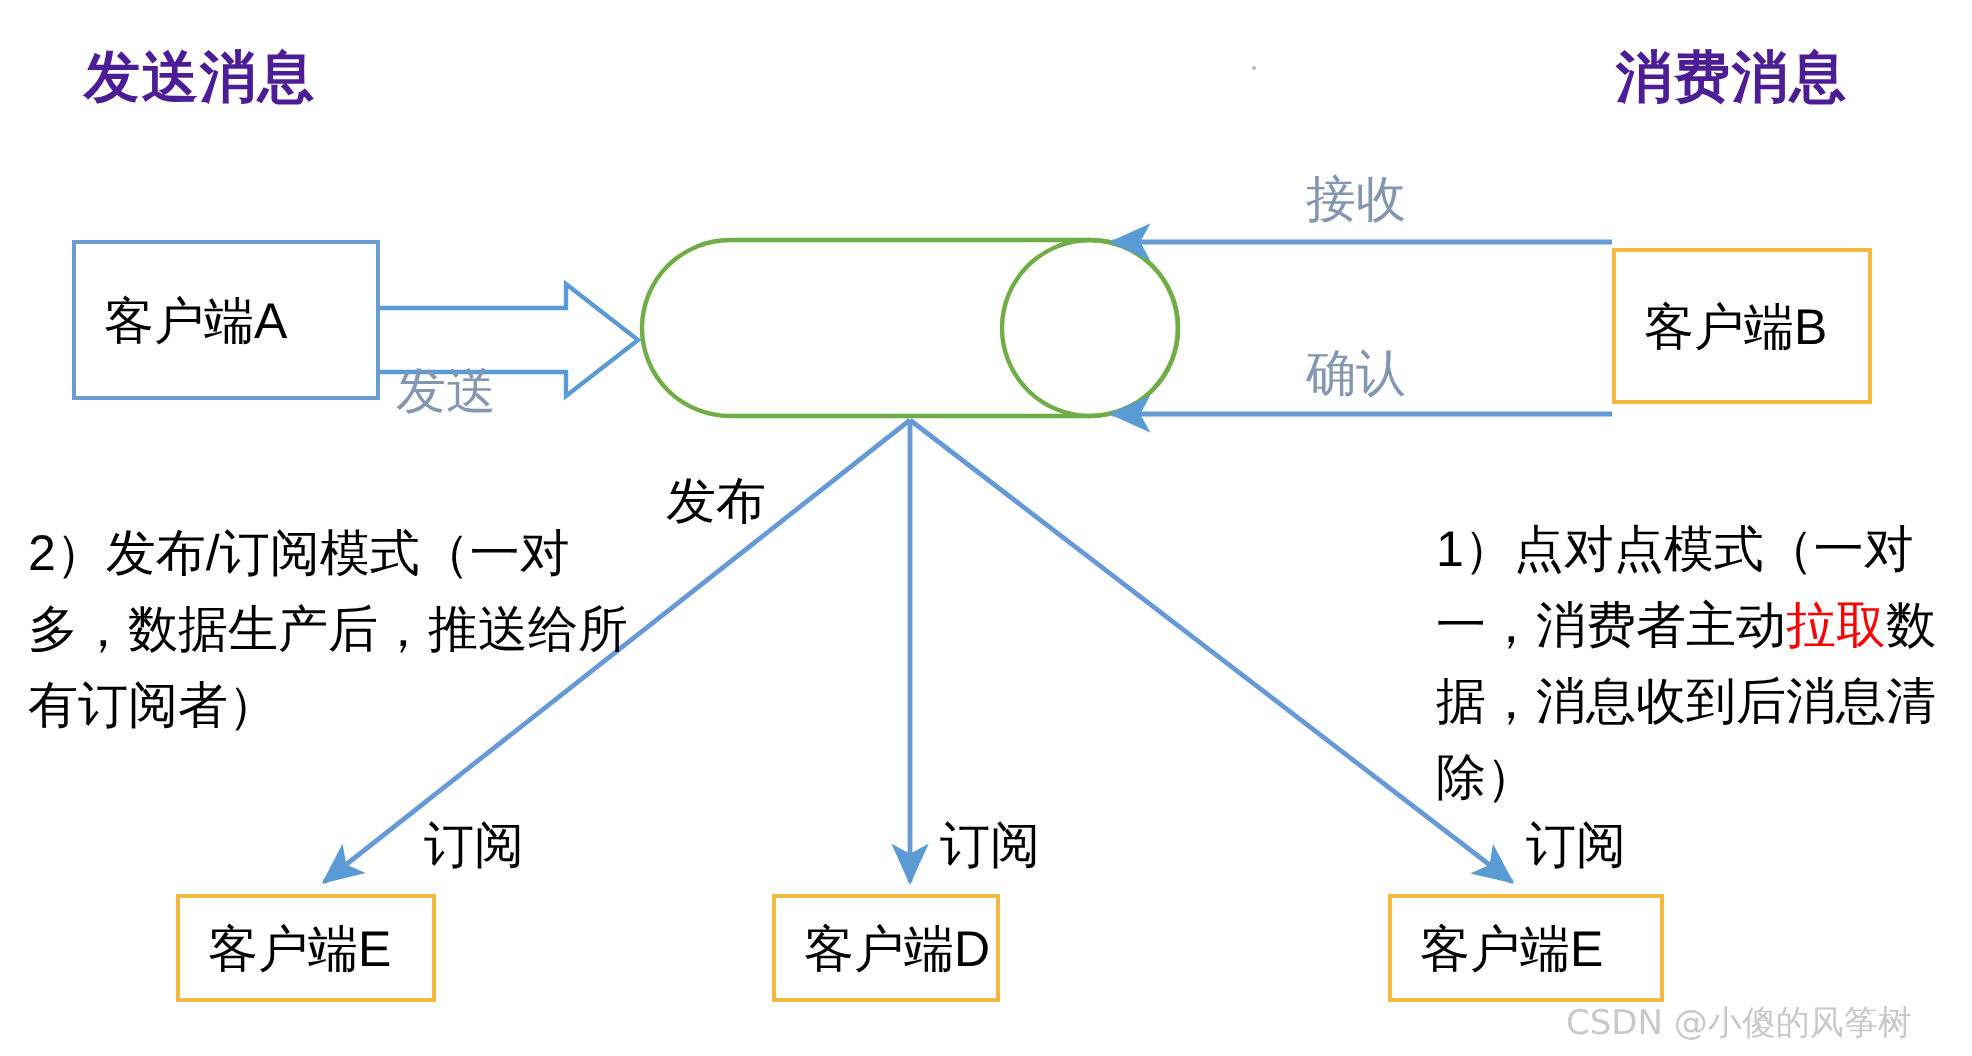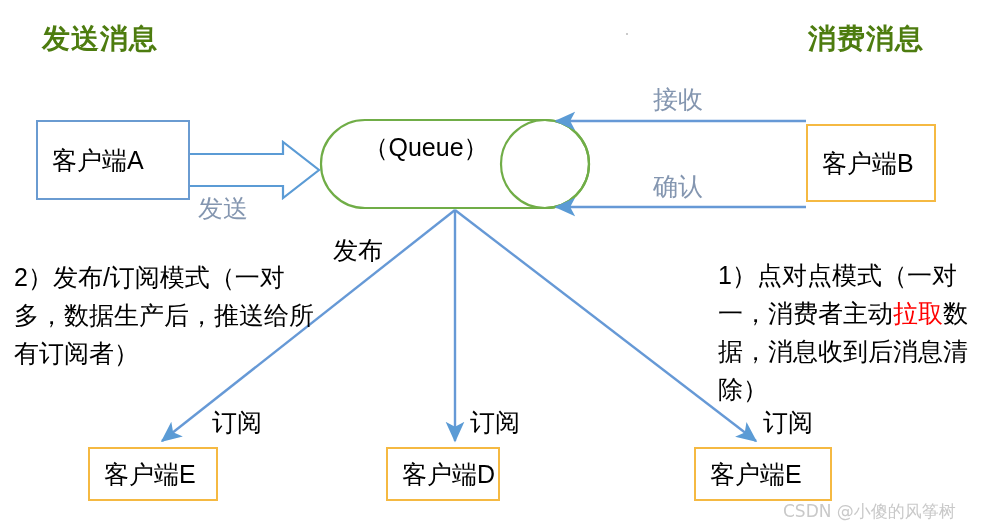--- a/index.html
+++ b/index.html
@@ -20,21 +20,21 @@
     left: 0;
     top: 0;
     width: 986px;
     height: 528px;
     pointer-events: none;
   }
   .abs { position: absolute; }
 
   
   .title-red {
-    color: #4d7c0f;
+    color: #4c1d95;
     font-family: "Liberation Serif", "DejaVu Serif", serif;
     font-size: 28px;
     font-weight: 700;
     letter-spacing: 1px;
     white-space: nowrap;
   }
 
   
   .client-box {
     box-sizing: border-box;
@@ -127,28 +127,27 @@
   <div class="abs title-red" style="left:42px; top:20px;">发送消息</div>
   <div class="abs title-red" style="left:808px; top:20px;">消费消息</div>
 
   <div class="abs stray-dot" style="left:626px; top:33px;"></div>
 
   <div class="abs client-box blue" style="left:36px; top:120px; width:154px; height:80px;">
     <span>客户端A</span>
   </div>
 
   <div class="abs queue-label" style="left:341px; top:131px; width:170px;">
-    <div>（Queue）</div>
   </div>
 
   <div class="abs client-box amber" style="left:806px; top:124px; width:130px; height:78px;">
     <span>客户端B</span>
   </div>
 
-  <div class="abs edge-label-gray" style="left:198px; top:192px;font-family:Liberation Serif, serif;">发送</div>
+  <div class="abs edge-label-gray" style="left:198px; top:179px;font-family:Liberation Serif, serif;">发送</div>
   <div class="abs edge-label-gray" style="left:653px; top:83px;">接收</div>
   <div class="abs edge-label-gray" style="left:653px; top:170px;">确认</div>
 
   <div class="abs edge-label-dark" style="left:333px; top:234px;">发布</div>
 
   <div class="abs edge-label-dark" style="left:212px; top:406px;">订阅</div>
   <div class="abs edge-label-dark" style="left:470px; top:406px;">订阅</div>
   <div class="abs edge-label-dark" style="left:763px; top:406px;">订阅</div>
 
   <div class="abs para" style="left:14px; top:258px; width:300px;">2）发布/订阅模式（一对多，数据生产后，推送给所有订阅者）</div>

